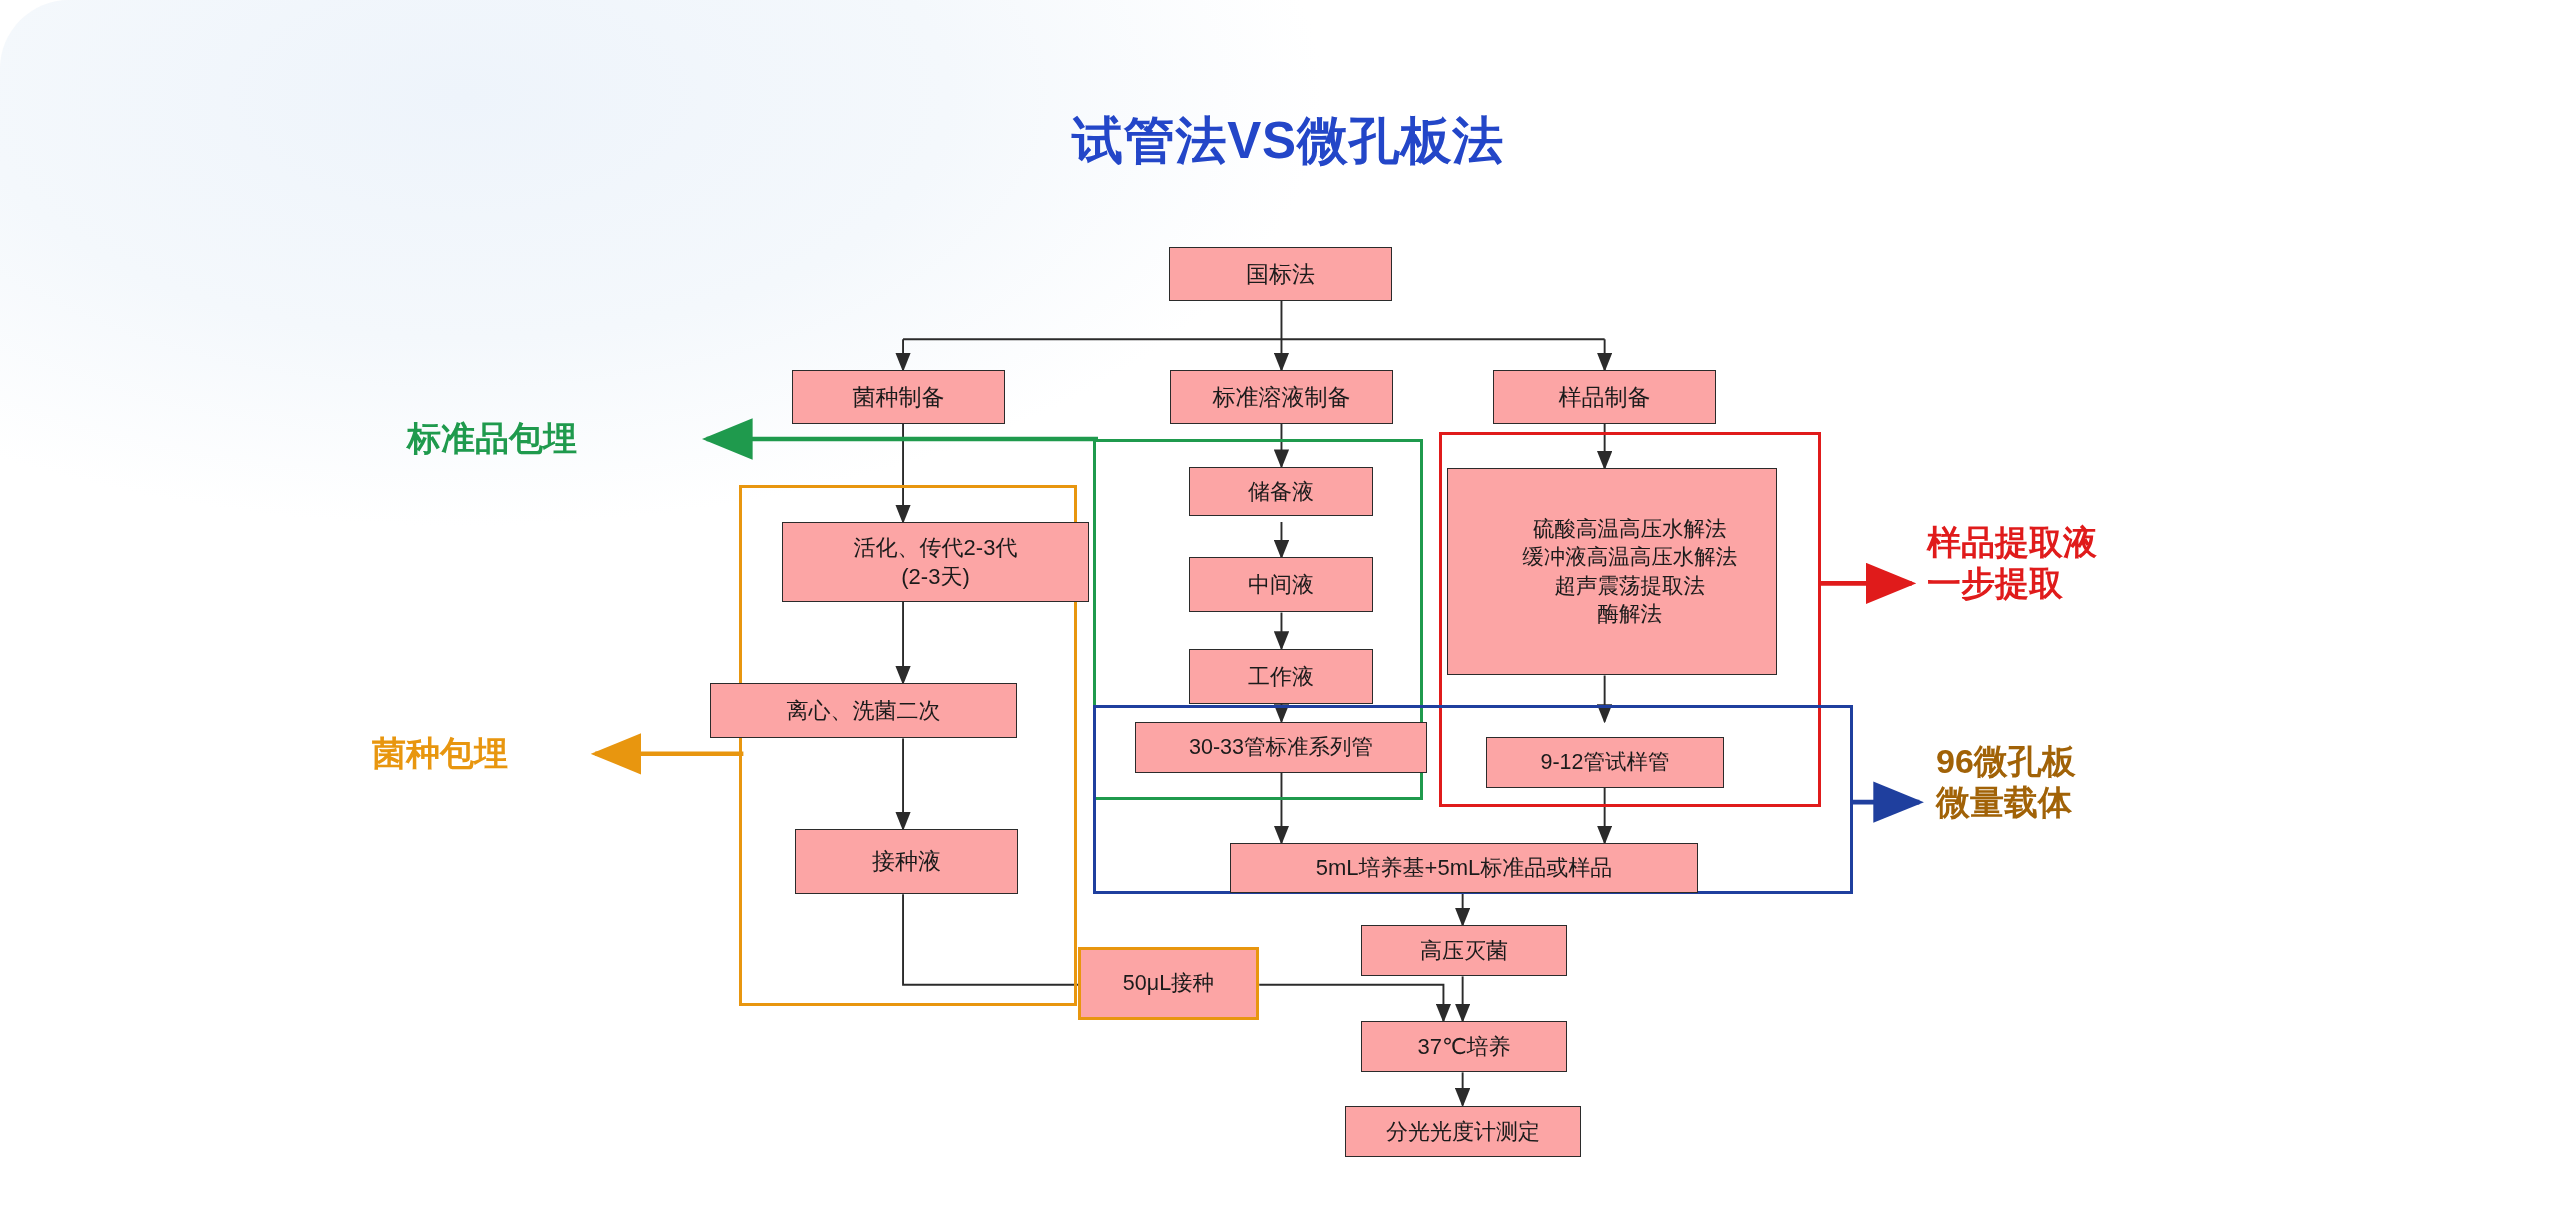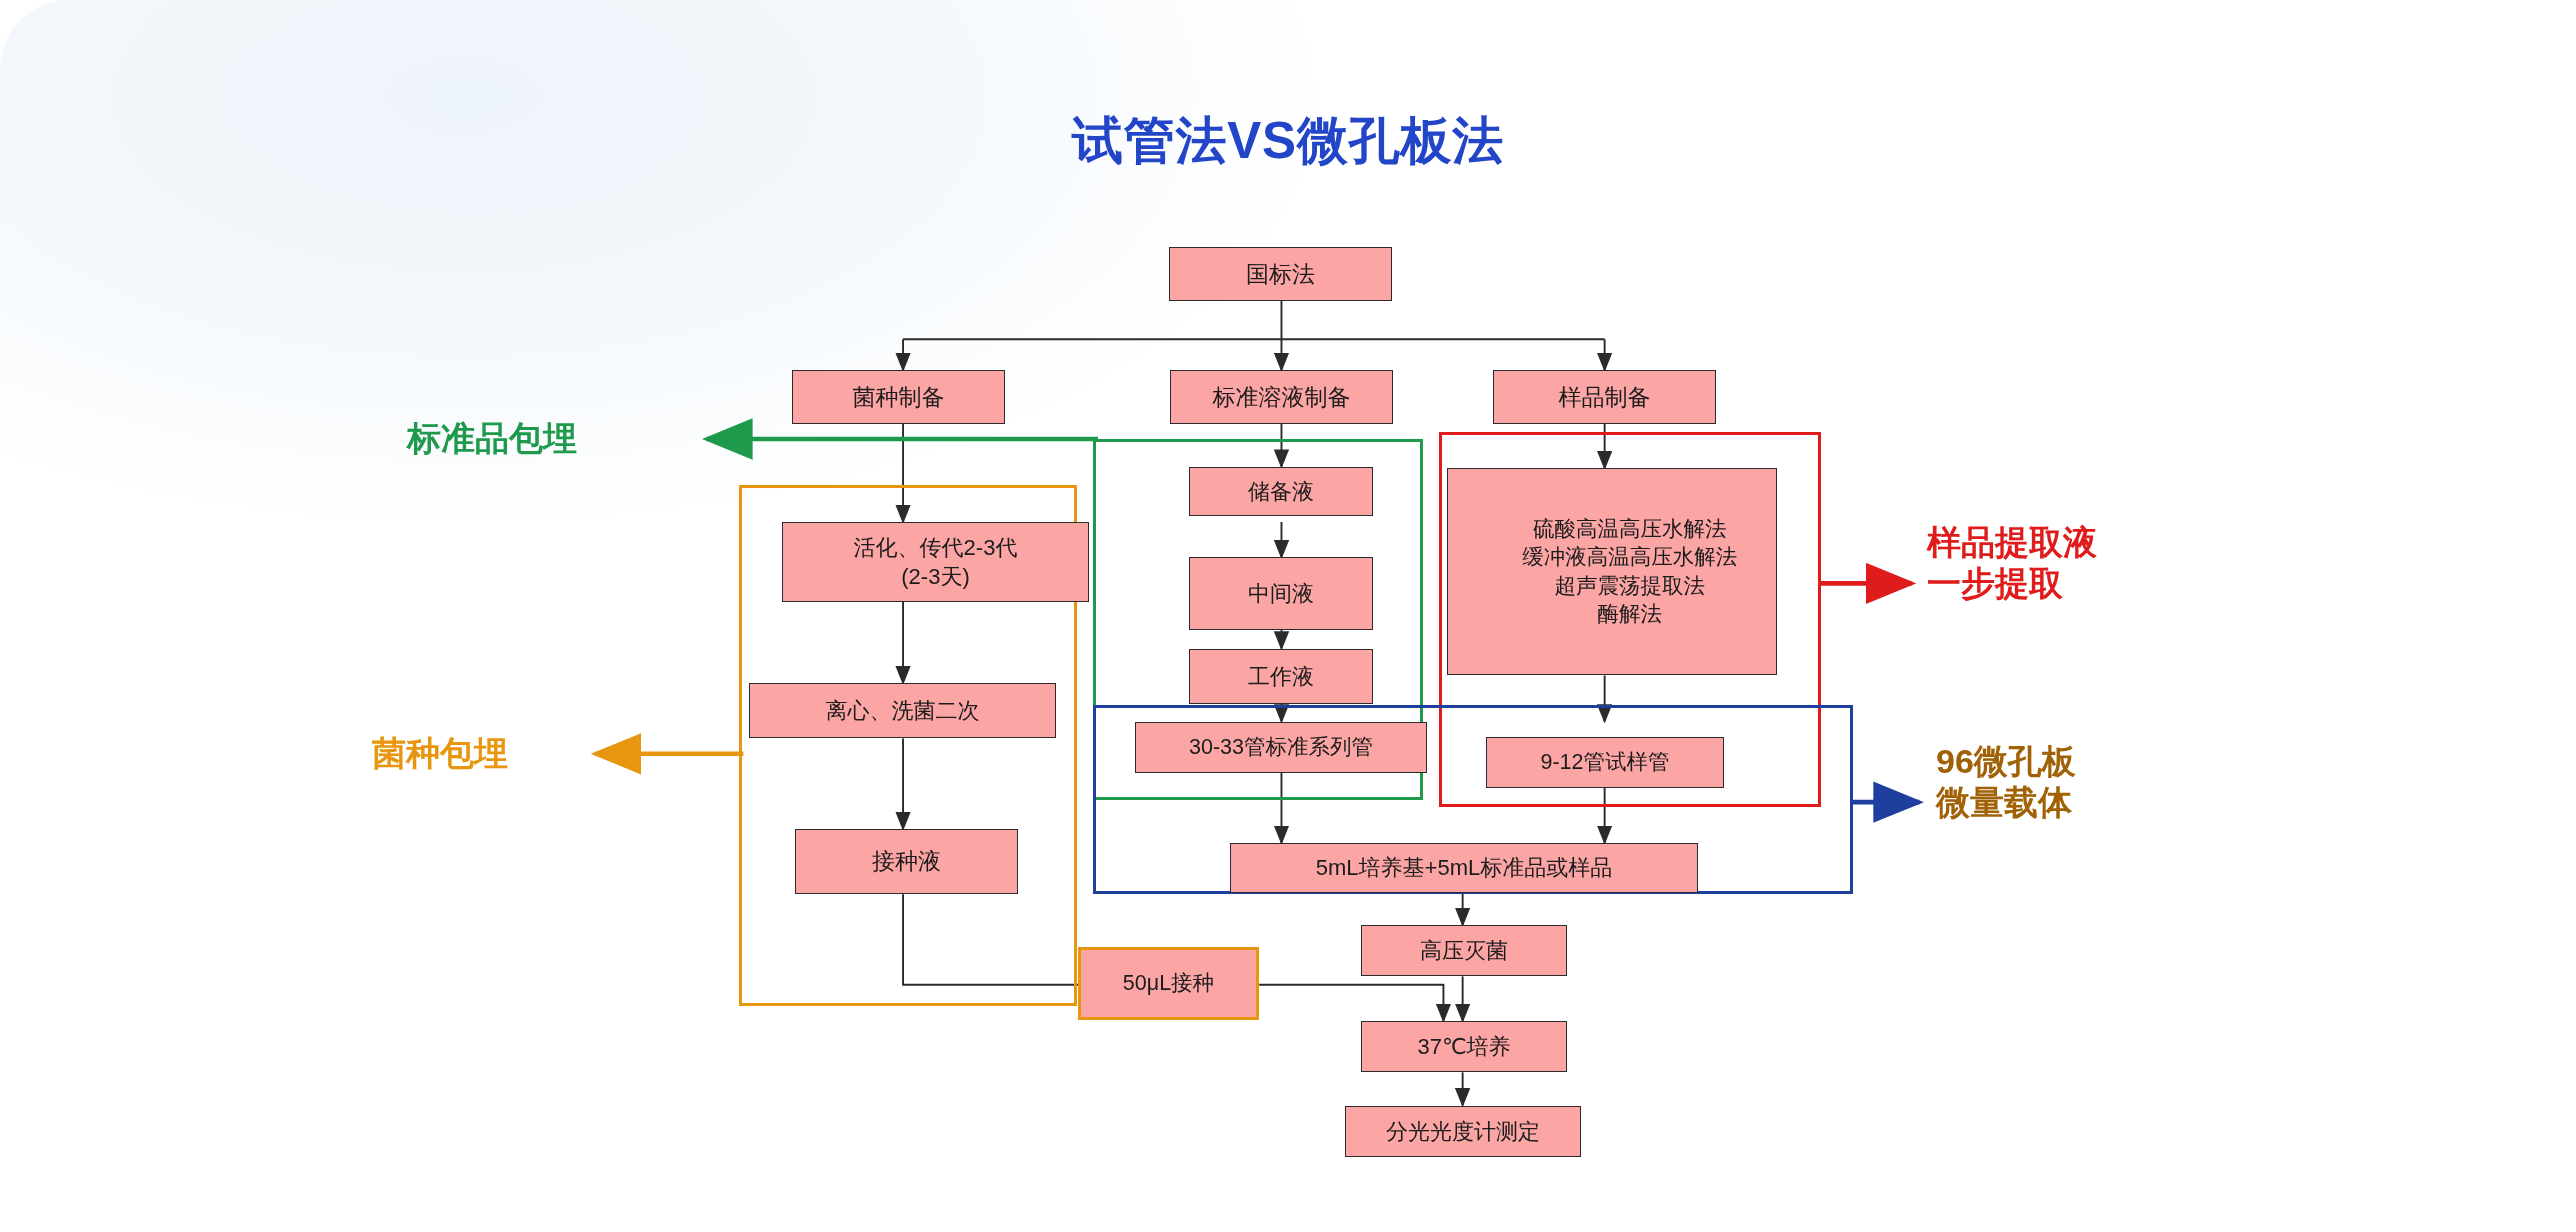--- a/index.html
+++ b/index.html
@@ -148,25 +148,25 @@
   <div class="grp" style="left:1093px; top:705px; width:760px; height:189px; border:3.8px solid #1f3f9e;"></div>
 
   <div class="node" style="left:1169px; top:247px; width:223px; height:54px; font-size:23px;">国标法</div>
 
   <div class="node" style="left:792px; top:370px; width:213px; height:54px; font-size:23px;">菌种制备</div>
   <div class="node" style="left:1170px; top:370px; width:223px; height:54px; font-size:23px;">标准溶液制备</div>
   <div class="node" style="left:1493px; top:370px; width:223px; height:54px; font-size:23px;">样品制备</div>
 
   <div class="node" style="left:782px; top:522px; width:307px; height:80px; font-size:22px;">活化、传代2-3代
 (2-3天)</div>
-  <div class="node" style="left:749px; top:683px; width:307px; height:55px; font-size:22px;">离心、洗菌二次</div>
+  <div class="node" style="left:710px; top:683px; width:307px; height:55px; font-size:22px;">离心、洗菌二次</div>
   <div class="node" style="left:795px; top:829px; width:223px; height:65px; font-size:23px;">接种液</div>
 
   <div class="node" style="left:1189px; top:467px; width:184px; height:49px; font-size:22px;">储备液</div>
-  <div class="node" style="left:1189px; top:557px; width:184px; height:73px; font-size:22px;">中间液</div>
+  <div class="node" style="left:1189px; top:557px; width:184px; height:55px; font-size:22px;">中间液</div>
   <div class="node" style="left:1189px; top:649px; width:184px; height:55px; font-size:22px;">工作液</div>
 
   <div class="node" style="left:1447px; top:468px; width:330px; height:207px; font-size:21.5px;padding-left:40px;">硫酸高温高压水解法
 缓冲液高温高压水解法
 超声震荡提取法
 酶解法</div>
 
   <div class="node" style="left:1135px; top:722px; width:292px; height:51px; font-size:21.5px;">30-33管标准系列管</div>
   <div class="node" style="left:1486px; top:737px; width:238px; height:51px; font-size:21.5px;">9-12管试样管</div>
 

